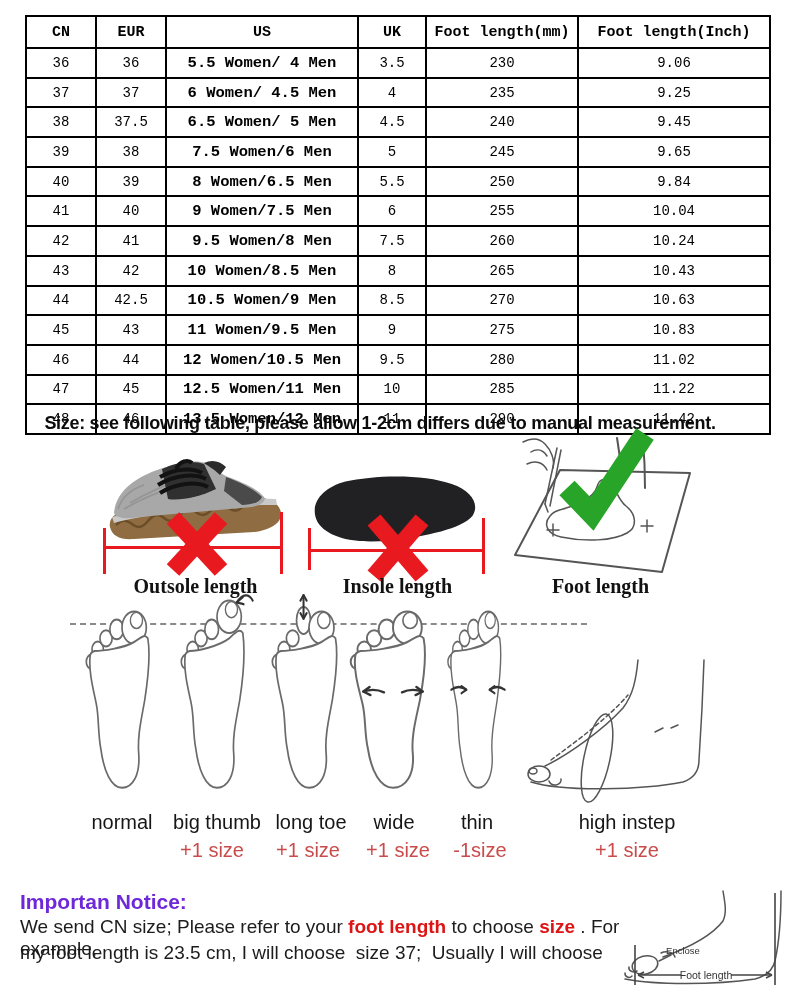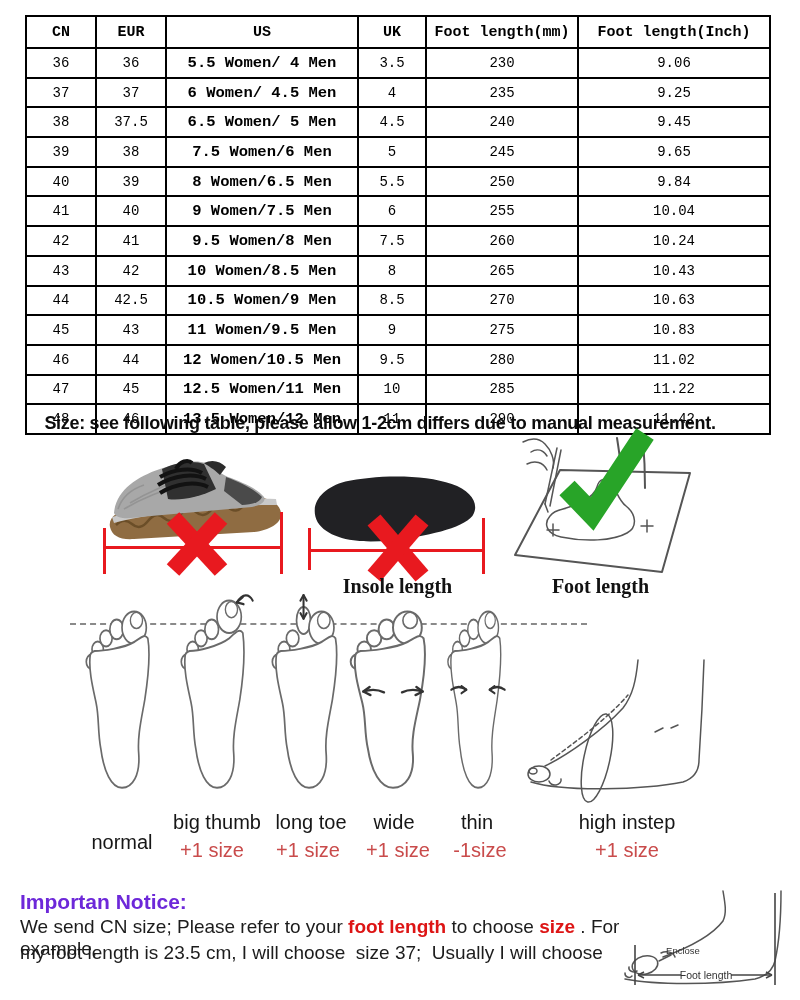--- a/index.html
+++ b/index.html
@@ -28,21 +28,21 @@
                 font-weight:700;font-size:20px;color:#121212;}
   .lbl-outsole{left:103px;width:185px;}
   .lbl-insole{left:305px;width:185px;}
   .lbl-footlen{left:508px;width:185px;}
   .redline{background:#e8191f;}
 
   
   .dashed-line{left:70px;top:623px;width:517px;border-top:2px dashed #8a8a8a;height:0;}
   .foot-label{top:811px;text-align:center;font-size:20px;color:#161616;}
   .adjust-label{top:839px;text-align:center;font-size:20px;color:#c94b4b;}
-  .fl-0{left:72px;width:100px;margin-top:20px;}  .fl-1{left:157px;width:120px;}
+  .fl-0{left:72px;width:100px;}  .fl-1{left:157px;width:120px;}
   .fl-2{left:251px;width:120px;} .fl-3{left:344px;width:100px;}
   .fl-4{left:427px;width:100px;} .fl-5{left:557px;width:140px;}
   .aj-1{left:152px;width:120px;} .aj-2{left:248px;width:120px;}
   .aj-3{left:348px;width:100px;} .aj-4{left:430px;width:100px;}
   .aj-5{left:557px;width:140px;}
 
   
   .notice-title{left:20px;top:890px;font-size:21px;font-weight:700;color:#6d28d9;}
   .notice-line{left:20px;width:600px;font-size:19px;color:#1c1c1c;white-space:pre-wrap;}
   .nl-1{top:916px;} .nl-2{top:942px;} .nl-3{top:968px;}
@@ -233,20 +233,21 @@
     <g class="sketch-thin">
       <path d="M18,12 C26,8 34,8 40,14 C46,20 50,30 48,38"></path>
       <path d="M26,22 C32,18 38,20 42,26"></path>
       <path d="M22,34 C30,30 38,32 42,40"></path>
       <path d="M52,18 L40,74 M56,20 L45,76"></path>
       <path d="M40,74 L43,82"></path>
     </g>
     <path d="M62,58 L87,84 L140,4" stroke="#28a428" stroke-width="21" fill="none"></path>
   </svg>
 
+  <div class="abs method-label lbl-outsole">Outsole length</div>
   <div class="abs method-label lbl-insole">Insole length</div>
   <div class="abs method-label lbl-footlen">Foot length</div>
 
   <div class="abs dashed-line"></div>
 
   <svg class="abs" style="left:84px;top:606px;" width="76" height="198" viewBox="0 0 100 220" preserveAspectRatio="none">
     <ellipse class="footfill" cx="10" cy="62" rx="7" ry="8"></ellipse>
     <ellipse class="footfill" cx="18" cy="48" rx="7.5" ry="8.5"></ellipse>
     <ellipse class="footfill" cx="29" cy="36" rx="8" ry="9"></ellipse>
     <ellipse class="footfill" cx="43" cy="26" rx="9" ry="11"></ellipse>

